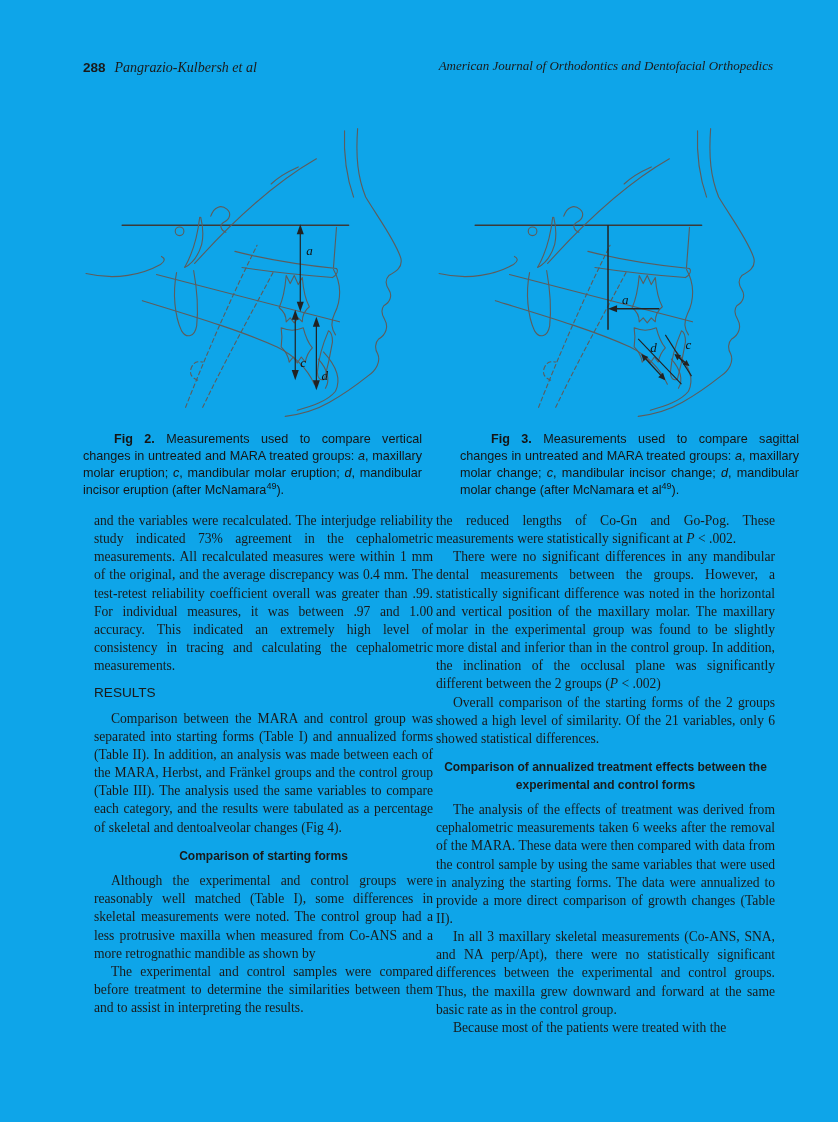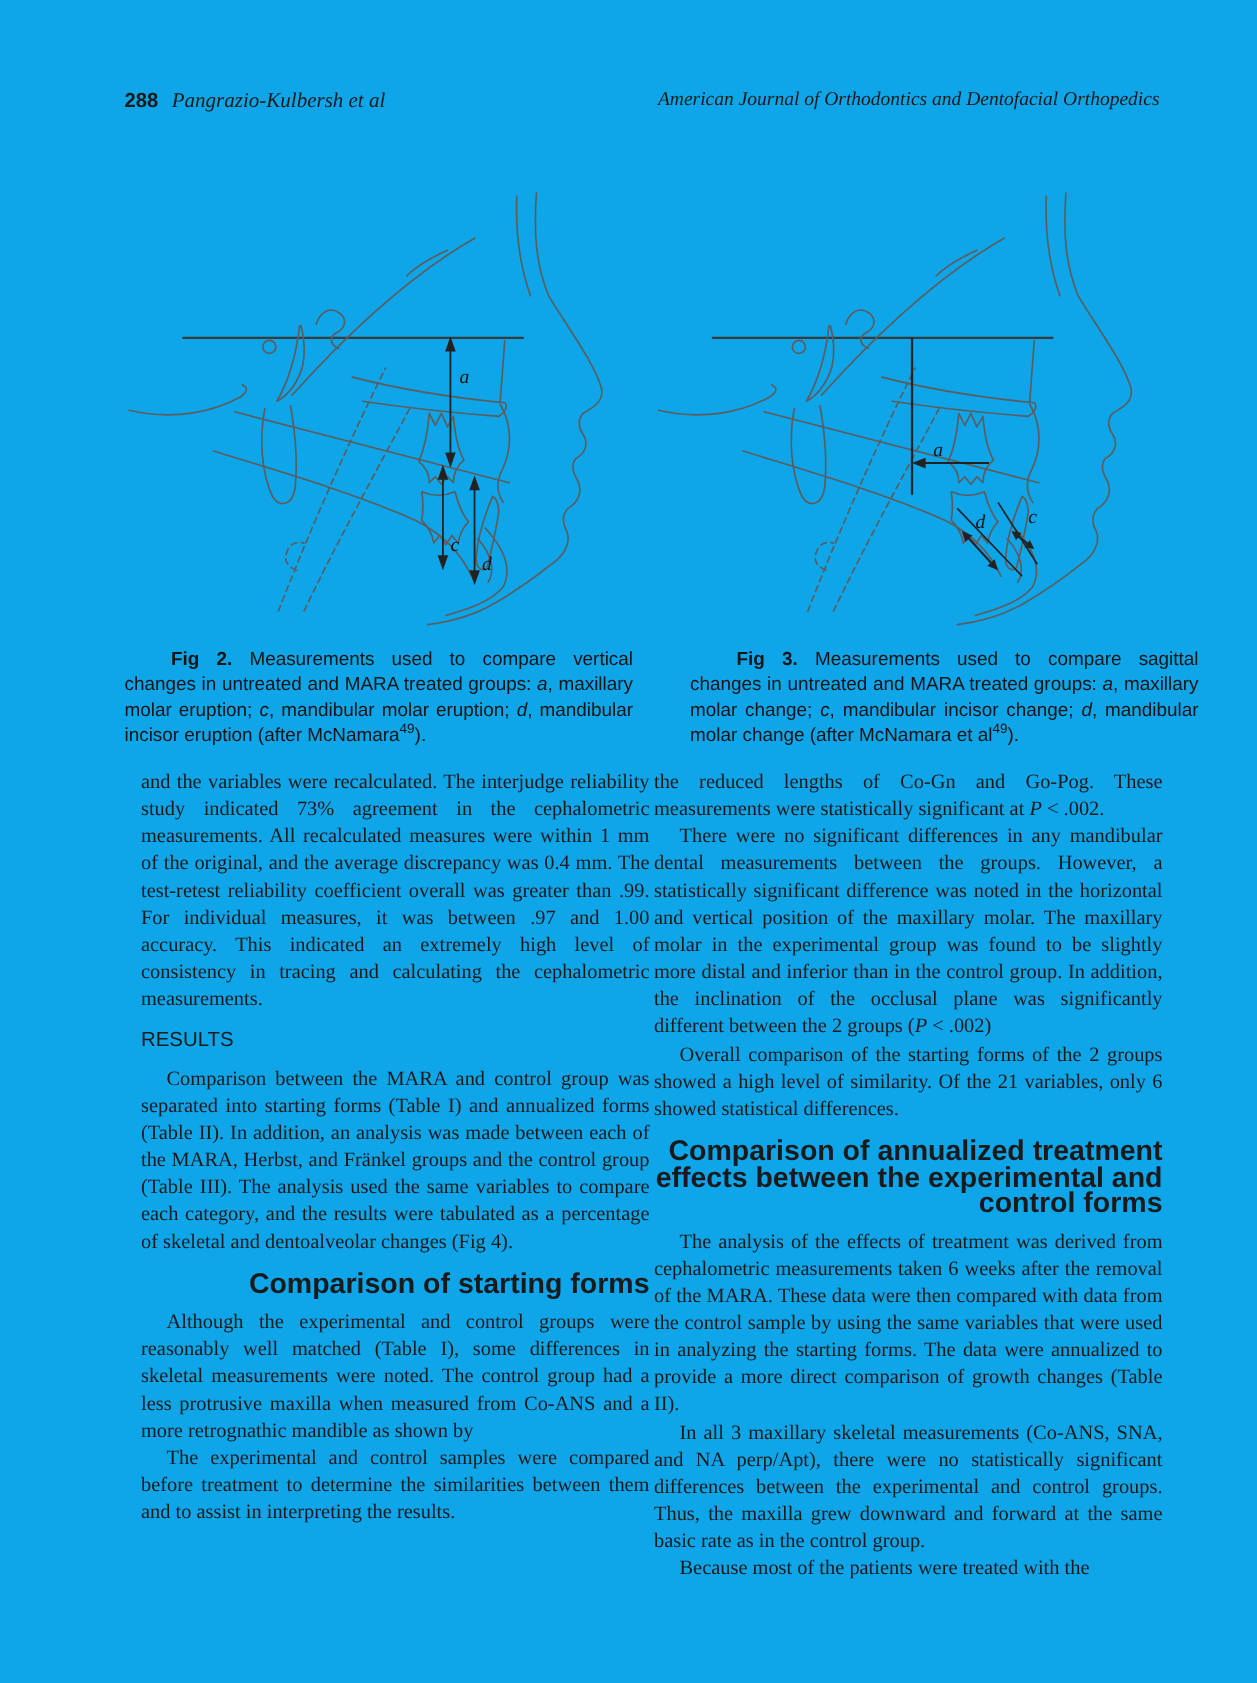--- a/index.html
+++ b/index.html
@@ -24,22 +24,22 @@
   .cap-label{font-weight:bold;padding-left:31px;}
   .caption i{font-style:italic;}
   sup{font-size:9px;line-height:0;vertical-align:super;}
   
   .col{position:absolute;top:512px;width:339px;font-size:13.6px;line-height:18.15px;text-align:justify;}
   #colL{left:94px;} #colR{left:436px;}
   .col p{margin:0;}
   .col p.indent{text-indent:17px;}
   .h-results{font-family:"Liberation Sans",sans-serif;font-weight:normal;font-size:13.6px;
              margin:9px 0 7px 0;text-align:left;}
-  .h-sub{font-family:"Liberation Sans",sans-serif;font-weight:bold;font-size:19px;line-height:17.5px;
-         margin:11px 0 7px 0;text-align:right;}
+  .h-sub{font-family:"Liberation Sans",sans-serif;font-weight:bold;font-size:12px;line-height:17.5px;
+         margin:11px 0 7px 0;text-align:center;}
   .ital{font-style:italic;}
 </style>
 </head>
 <body>
 
 <div class="page">
 
   <svg width="0" height="0" style="position:absolute" aria-hidden="true">
     <defs>
       <g id="headTrace" stroke="#5d5d5d" stroke-width="1.1" fill="none" stroke-linecap="round" stroke-linejoin="round">

